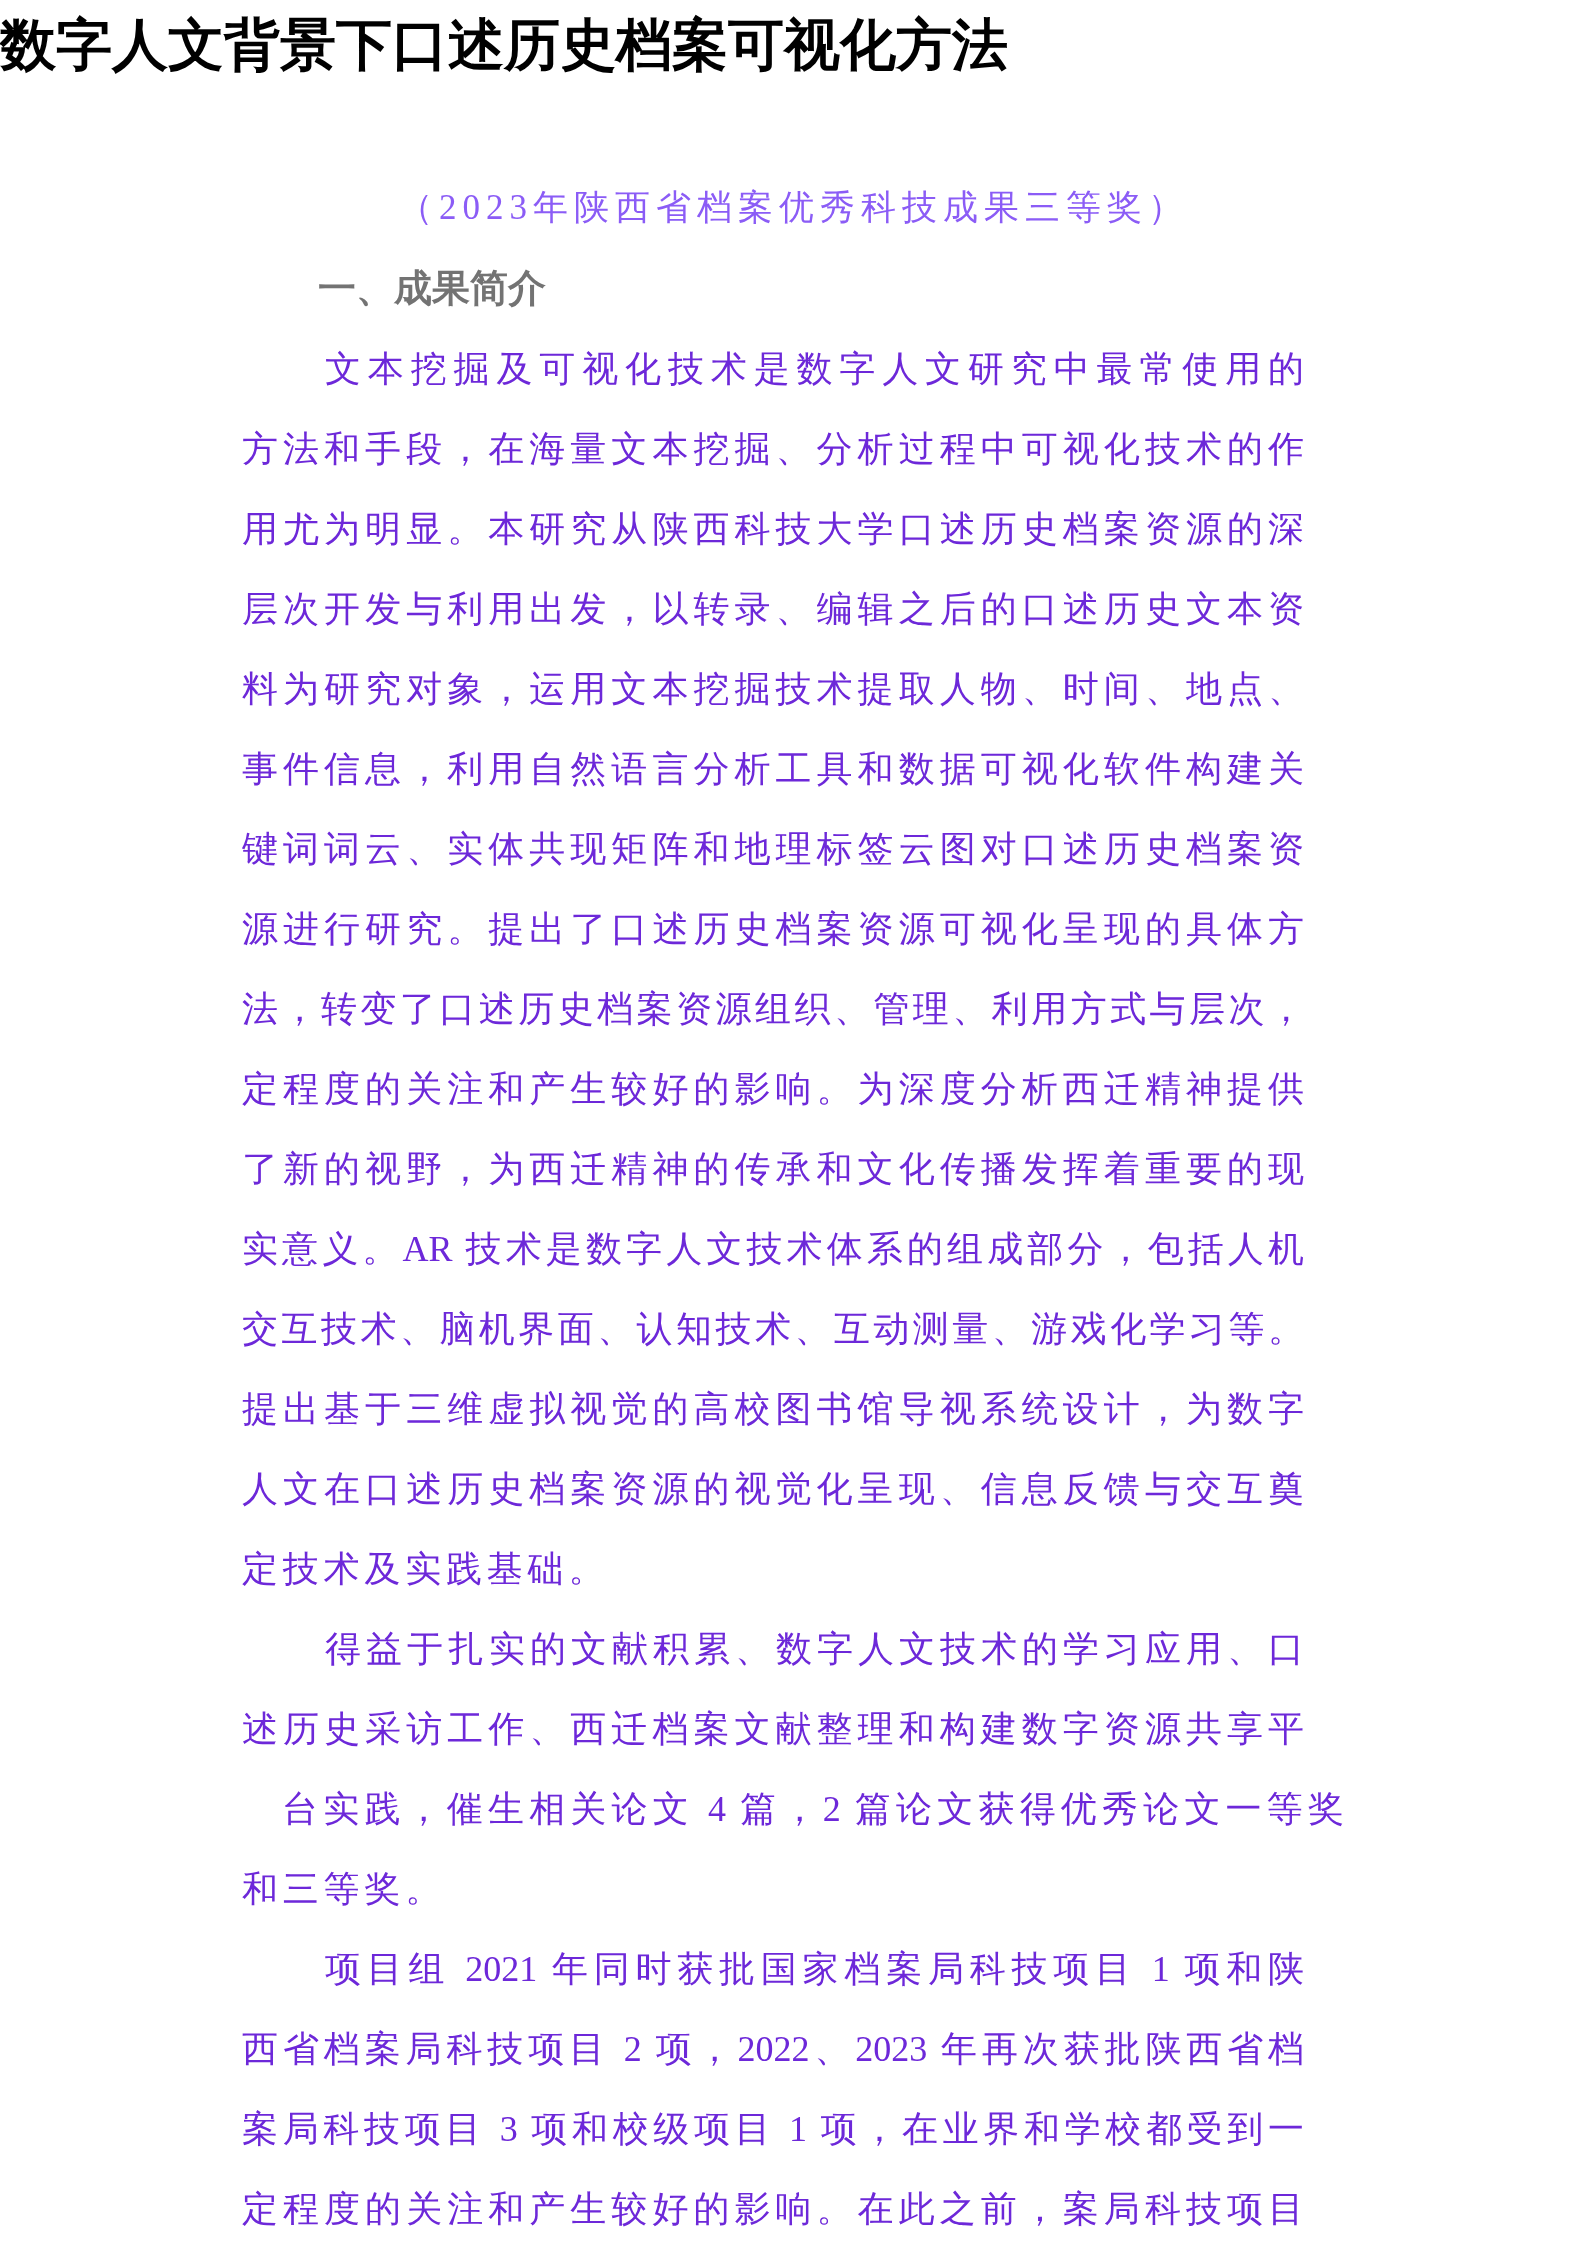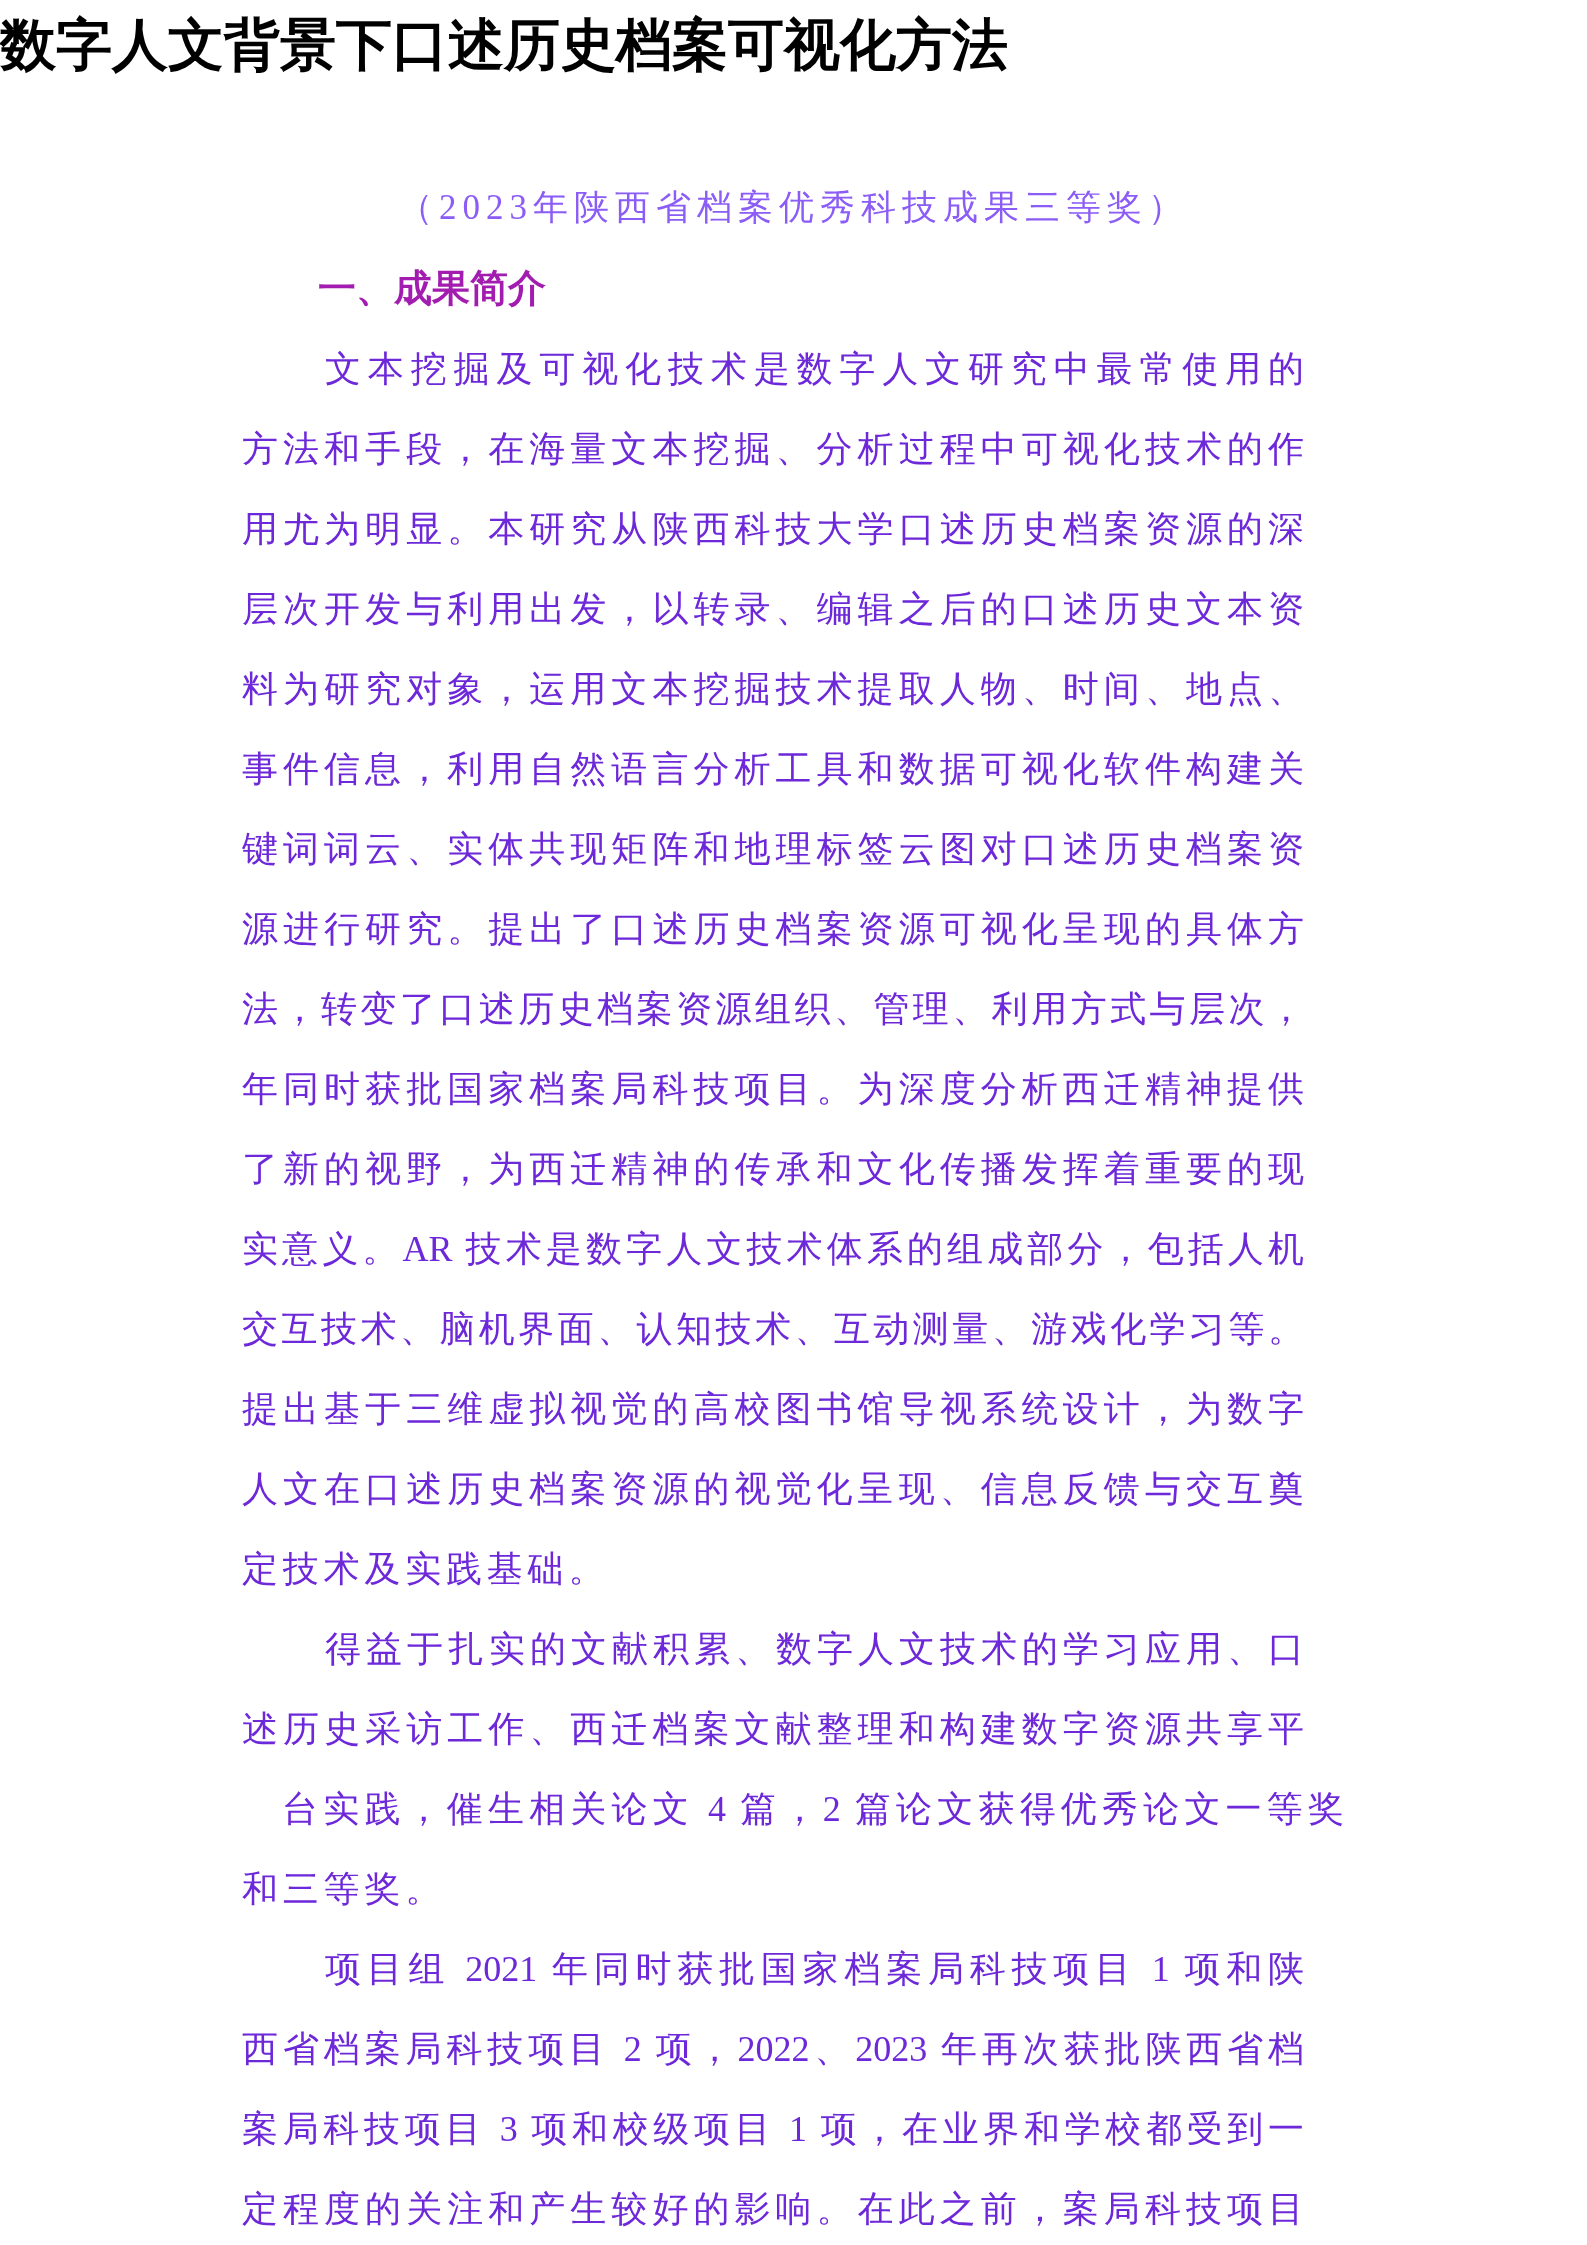--- a/index.html
+++ b/index.html
@@ -13,21 +13,21 @@
   }
   .subtitle {
     position: absolute; left: 0; width: 1587px; text-align: center;
     font-family: "Liberation Serif", "DejaVu Serif", serif;
     font-size: 35px; line-height: 40px; letter-spacing: 6px; color: #8b5cf6;
     white-space: nowrap;
   }
   .heading {
     position: absolute; left: 318px;
     font-family: "DejaVu Sans", "Liberation Sans", sans-serif;
-    font-weight: bold; font-size: 38px; line-height: 44px; color: #a21caf;
+    font-weight: bold; font-size: 38px; line-height: 44px; color: #737373;
     white-space: nowrap;
   }
   .line {
     position: absolute; left: 242px; width: 1062px;
     font-family: "Liberation Serif", "DejaVu Serif", serif;
     font-size: 36px; line-height: 40px; color: #6d28d9;
     white-space: nowrap; text-align: justify; text-align-last: justify;
   }
   .line.first { left: 325px; width: 979px; }
   .line.last { text-align-last: left; letter-spacing: 4.8px; }
@@ -46,21 +46,21 @@
   <div>
     <div class="line first" style="top:349px;">文本挖掘及可视化技术是数字人文研究中最常使用的</div>
     <div class="line" style="top:429px;">方法和手段，在海量文本挖掘、分析过程中可视化技术的作</div>
     <div class="line" style="top:509px;">用尤为明显。本研究从陕西科技大学口述历史档案资源的深</div>
     <div class="line" style="top:589px;">层次开发与利用出发，以转录、编辑之后的口述历史文本资</div>
     <div class="line" style="top:669px;">料为研究对象，运用文本挖掘技术提取人物、时间、地点、</div>
     <div class="line" style="top:749px;">事件信息，利用自然语言分析工具和数据可视化软件构建关</div>
     <div class="line" style="top:829px;">键词词云、实体共现矩阵和地理标签云图对口述历史档案资</div>
     <div class="line" style="top:909px;">源进行研究。提出了口述历史档案资源可视化呈现的具体方</div>
     <div class="line" style="top:989px;">法，转变了口述历史档案资源组织、管理、利用方式与层次，</div>
-    <div class="line" style="top:1069px;">年同时获批国家档案局科技项目。为深度分析西迁精神提供</div>
+    <div class="line" style="top:1069px;">定程度的关注和产生较好的影响。为深度分析西迁精神提供</div>
     <div class="line" style="top:1149px;">了新的视野，为西迁精神的传承和文化传播发挥着重要的现</div>
     <div class="line" style="top:1229px;">实意义。AR 技术是数字人文技术体系的组成部分，包括人机</div>
     <div class="line" style="top:1309px;">交互技术、脑机界面、认知技术、互动测量、游戏化学习等。</div>
     <div class="line" style="top:1389px;">提出基于三维虚拟视觉的高校图书馆导视系统设计，为数字</div>
     <div class="line" style="top:1469px;">人文在口述历史档案资源的视觉化呈现、信息反馈与交互奠</div>
     <div class="line last" style="top:1549px;">定技术及实践基础。</div>
   </div>
 
   <div>
     <div class="line first" style="top:1629px;">得益于扎实的文献积累、数字人文技术的学习应用、口</div>

